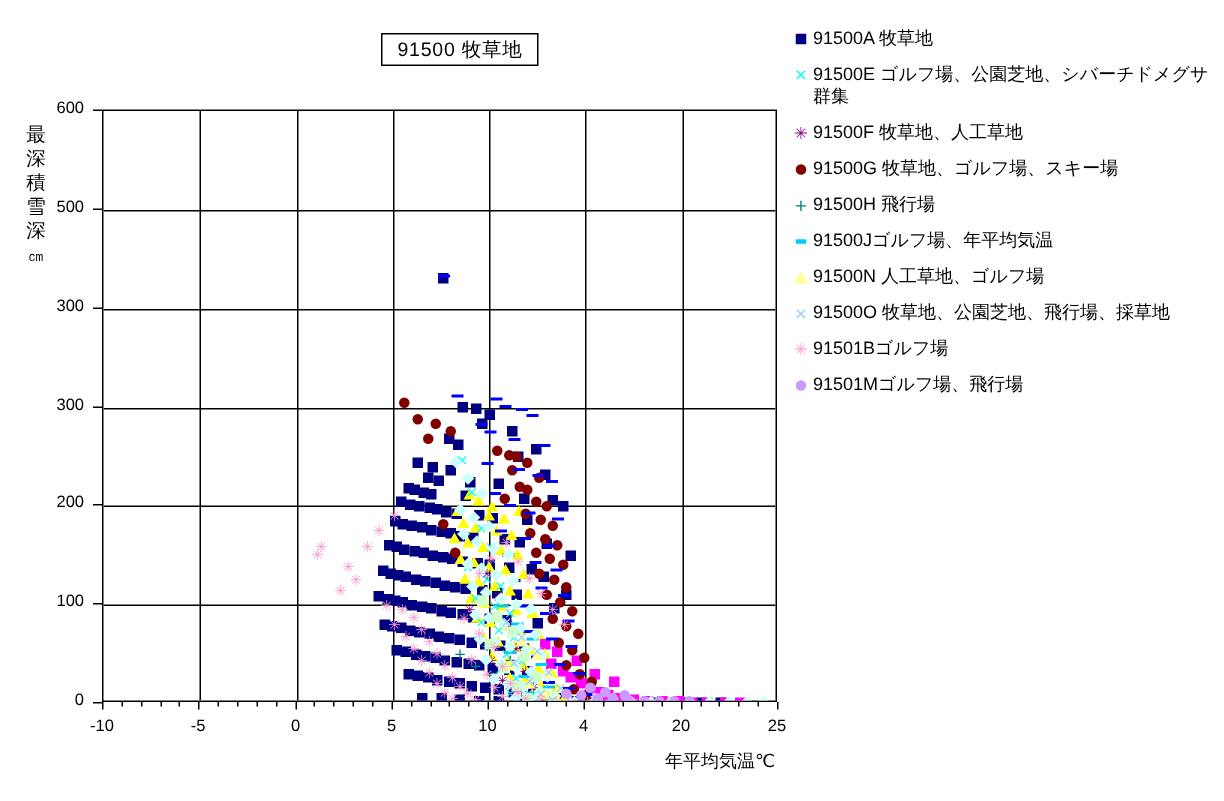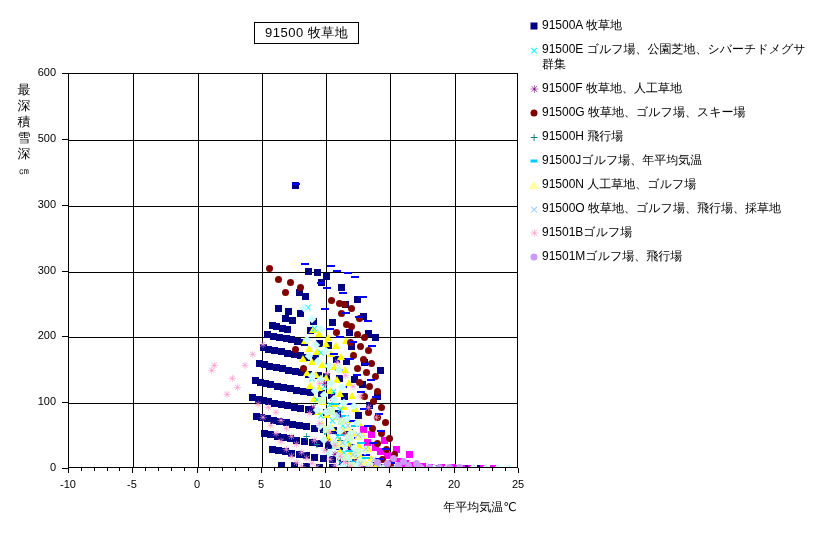--- a/index.html
+++ b/index.html
@@ -691,21 +691,21 @@
     <div class="legend-item">
       <span class="legend-mark m-tri">
         <i style="border-bottom-color: rgb(255, 255, 153);"></i>
       </span>
       <span class="legend-text">91500N 人工草地、ゴルフ場</span>
     </div>
     <div class="legend-item">
       <span class="legend-mark m-glyph">
         <i style="color: rgb(153, 204, 255);">×</i>
       </span>
-      <span class="legend-text">91500O 牧草地、ゴルフ場、飛行場、採草地</span>
+      <span class="legend-text">91500O 牧草地、公園芝地、飛行場、採草地</span>
     </div>
     <div class="legend-item">
       <span class="legend-mark m-glyph">
         <i style="color: rgb(255, 153, 204);">✳</i>
       </span>
       <span class="legend-text">91501Bゴルフ場</span>
     </div>
     <div class="legend-item">
       <span class="legend-mark m-circle">
         <i style="background: rgb(204, 153, 255);"></i>

